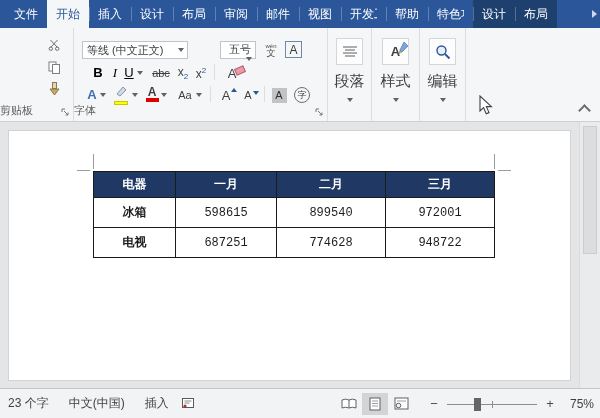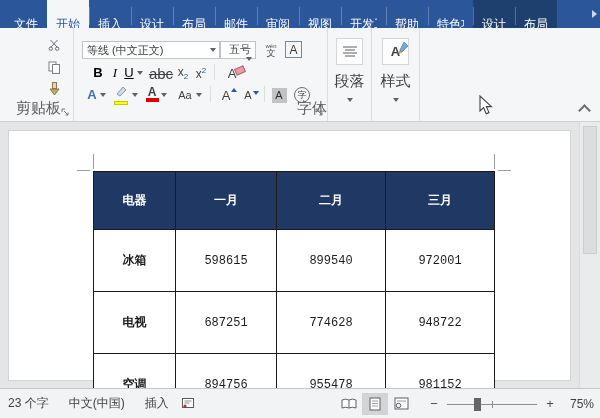--- a/index.html
+++ b/index.html
@@ -2,33 +2,33 @@
 <html><head>
 <meta charset="utf-8">
 <style>
   html,body{margin:0;padding:0;}
   #app{position:relative;width:600px;height:418px;overflow:hidden;
        background:#e4e5e7;font-family:"Liberation Sans","DejaVu Sans",sans-serif;
        -webkit-font-smoothing:antialiased;}
   
   .menubar{position:absolute;left:0;top:0;width:600px;height:28px;background:#2b579a;
            display:flex;align-items:stretch;padding-left:5px;box-sizing:border-box;}
-  .tab{display:flex;align-items:flex-start;padding:16px 9px;font-size:12px;color:#fff;
+  .tab{display:flex;align-items:center;padding:8px 9px;font-size:12px;color:#fff;
        white-space:nowrap;position:relative;cursor:default;}
   .tab + .tab::before{content:"";position:absolute;left:0;top:7px;bottom:7px;width:1px;background:rgba(255,255,255,.25);}
   .tab.active{background:#f5f6f7;color:#2b579a;}
   .tab.ctx{background:#1e406e;}
   .tab.trunc .lbl{display:inline-block;max-width:27px;overflow:hidden;}
   .menu-scroll{position:absolute;right:3px;top:10px;width:0;height:0;
                border-top:4px solid transparent;border-bottom:4px solid transparent;border-left:5px solid #cdd8ea;}
   
   .ribbon{position:absolute;left:0;top:28px;width:600px;height:94px;background:#f5f6f7;
           border-bottom:1px solid #cfd0d2;box-sizing:border-box;}
   .grp{position:absolute;top:0;height:93px;border-right:1px solid #dcdde0;box-sizing:border-box;}
-  .grp-label{position:absolute;bottom:3px;left:0;right:0;text-align:right;font-size:15px;color:#5d5d5d;}
+  .grp-label{position:absolute;bottom:3px;left:0;right:0;text-align:left;font-size:11px;color:#5d5d5d;}
   .launcher{position:absolute;bottom:4px;right:3px;width:9px;height:9px;}
   .dar{display:inline-block;width:0;height:0;border-left:3px solid transparent;
        border-right:3px solid transparent;border-top:4px solid #5f6163;vertical-align:middle;}
   .mini{position:absolute;width:20px;height:18px;display:flex;align-items:center;justify-content:center;}
   .combo{position:absolute;height:18px;background:#fff;border:1px solid #c0c3c9;box-sizing:border-box;
          display:flex;align-items:center;font-size:11px;color:#3b3b3b;padding-left:4px;}
   .combo .dar{margin-left:auto;margin-right:3px;}
   .vdiv{position:absolute;top:2px;width:1px;height:16px;background:#dcdde0;}
   
   .paste-big{position:absolute;left:4px;top:6px;width:38px;height:74px;text-align:center;}
@@ -41,21 +41,21 @@
   .chev{position:absolute;left:580px;top:78px;width:7px;height:7px;border-top:2px solid #6b6d70;
         border-right:2px solid #6b6d70;transform:rotate(-45deg);}
   
   .docarea{position:absolute;left:0;top:122px;width:600px;height:266px;background:#e4e5e7;}
   .page{position:absolute;left:8px;top:8px;width:563px;height:251px;background:#ffffff;
         border:1px solid #d2d3d5;box-sizing:border-box;}
   .vsb{position:absolute;right:0;top:0;width:21px;height:266px;background:#eaebed;border-left:1px solid #dadbdd;box-sizing:border-box;}
   .vsb-thumb{position:absolute;left:3px;top:4px;width:14px;height:128px;background:#dcddde;border:1px solid #cbccce;box-sizing:border-box;}
   .crop{position:absolute;background:#9b9c9e;}
   .wtable{position:absolute;left:93px;top:49px;border-collapse:collapse;table-layout:fixed;width:401px;font-size:12px;}
-  .wtable th,.wtable td{border:1px solid #1b1b1b;text-align:center;padding:16px;overflow:hidden;}
+  .wtable th,.wtable td{border:1px solid #1b1b1b;text-align:center;padding:0;overflow:hidden;}
   .wtable th{height:25px;background:#1f3864;color:#fff;font-weight:bold;}
   .wtable td{height:29px;color:#1c1c1c;background:#fff;font-family:Liberation Mono, monospace;}
   .wtable td.rowhead{font-weight:bold;}
   
   .statusbar{position:absolute;left:0;top:388px;width:600px;height:30px;background:#f2f3f4;
              border-top:1px solid #c6c7c9;box-sizing:border-box;display:flex;align-items:center;
              font-size:12px;color:#404040;padding-left:8px;}
   .sitem{margin-right:20px;white-space:nowrap;}
   .viewbtn{width:26px;height:22px;display:flex;align-items:center;justify-content:center;}
   .viewbtn.active{background:#d3d4d6;}
@@ -85,24 +85,24 @@
     <div class="tab">
         <span class="lbl">插入</span>
       </div>
     <div class="tab">
         <span class="lbl">设计</span>
       </div>
     <div class="tab">
         <span class="lbl">布局</span>
       </div>
     <div class="tab">
+        <span class="lbl">审阅</span>
+      </div>
+    <div class="tab">
         <span class="lbl">邮件</span>
-      </div>
-    <div class="tab">
-        <span class="lbl">审阅</span>
       </div>
     <div class="tab">
         <span class="lbl">视图</span>
       </div>
     <div class="tab trunc">
         <span class="lbl">开发工具</span>
       </div>
     <div class="tab">
         <span class="lbl">帮助</span>
       </div>
@@ -141,21 +141,21 @@
           <polygon points="2,7 11,7 6.5,13" fill="#c9a85e" stroke="#8a7a50"></polygon>
         </svg>
       </div>
       <div class="grp-label" style="right:12px;">剪贴板</div>
       <svg class="launcher" viewBox="0 0 9 9">
         <path d="M1,4 V1 H4 M3,3 L7,7 M7,4.5 V7 H4.5" stroke="#767676" fill="none"></path>
       </svg>
     </div>
 
     <div class="grp" style="left:74px;width:254px;">
-      <div class="combo" style="left:8px;top:13px;width:138px;">
+      <div class="combo" style="left:8px;top:13px;width:106px;">
         <span>等线 (中文正文)</span>
         <span class="dar"></span>
       </div>
       <div class="combo" style="left:146px;top:13px;width:36px;flex-direction:column;">
         <span>五号</span>
         <span class="dar"></span>
       </div>
       <div class="mini" style="left:186px;top:11px;width:22px;height:22px;">
         <span style="text-align:center;line-height:1;color:#4a4a4a;">
           <span style="display:block;font-size:6px;">wén</span>
@@ -172,21 +172,21 @@
       <div class="mini" style="left:34px;top:36px;width:14px;">
         <span class="tico" style="font-style:italic;font-family:'Liberation Serif',serif;">I</span>
       </div>
       <div class="mini" style="left:48px;top:36px;width:14px;">
         <span class="tico" style="text-decoration:underline;">U</span>
       </div>
       <div class="mini" style="left:61px;top:36px;width:10px;">
           <span class="dar"></span>
         </div>
       <div class="mini" style="left:74px;top:36px;width:26px;">
-        <span style="font-size:15px;text-decoration:line-through;color:#3f3f3f;">abc</span>
+        <span style="font-size:11px;text-decoration:line-through;color:#3f3f3f;">abc</span>
       </div>
       <div class="mini" style="left:100px;top:36px;width:18px;">
         <span style="font-size:12px;color:#3f3f3f;"><span>x</span><sub style="font-size:8px;color:#2b579a;">2</sub></span>
       </div>
       <div class="mini" style="left:118px;top:36px;width:18px;">
         <span style="font-size:12px;color:#3f3f3f;"><span>x</span><sup style="font-size:8px;color:#2b579a;">2</sup></span>
       </div>
       <div class="vdiv" style="left:140px;top:36px;"></div>
       <div class="mini" style="left:146px;top:36px;width:24px;">
         <span style="position:relative;font-size:13px;color:#3f3f3f;">
@@ -273,20 +273,30 @@
           <svg width="10" height="12" viewBox="0 0 10 12" style="position:absolute;right:-8px;top:-2px;">
             <polygon points="6,0 10,4 4,10 2,8" fill="#7da7d9" stroke="#4a76a8" stroke-width="0.7"></polygon>
             <polygon points="2,8 4,10 1,11.5" fill="#caa86a" stroke="#8a7a50" stroke-width="0.5"></polygon>
           </svg>
         </span>
       </div>
       <div class="cgrp-lbl">样式</div>
       <div class="cgrp-dar"><span class="dar"></span></div>
     </div>
 
+    <div class="grp" style="left:420px;width:46px;">
+      <div class="cgrp-btn" style="left:9px;">
+        <svg width="16" height="16" viewBox="0 0 16 16">
+          <circle cx="6.5" cy="6.5" r="4.5" fill="#e9eff8" stroke="#2b579a" stroke-width="1.4"></circle>
+          <line x1="10" y1="10" x2="14.5" y2="14.5" stroke="#2b579a" stroke-width="2"></line>
+        </svg>
+      </div>
+      <div class="cgrp-lbl">编辑</div>
+      <div class="cgrp-dar"><span class="dar"></span></div>
+    </div>
 
     <div class="chev"></div>
   </div>
 
   <svg class="cursor" width="14" height="21" viewBox="0 0 14 21">
     <polygon points="1,1 1,16 4.6,12.6 7.2,18.8 10,17.6 7.4,11.6 12.4,11.6" fill="#ffffff" stroke="#3f3f3f" stroke-width="1.1"></polygon>
   </svg>
 
   <div class="docarea">
     <div class="page"></div>
@@ -315,26 +325,20 @@
         <td>598615</td>
         <td>899540</td>
         <td>972001</td>
       </tr>
       <tr>
         <td class="rowhead">电视</td>
         <td>687251</td>
         <td>774628</td>
         <td>948722</td>
       </tr>
-      <tr>
-        <td class="rowhead">空调</td>
-        <td>894756</td>
-        <td>955478</td>
-        <td>981152</td>
-      </tr>
     </tbody>
       </table>
 
     <div class="vsb">
       <div class="vsb-thumb"></div>
     </div>
   </div>
 
   <div class="statusbar">
     <span class="sitem">23 个字</span>

